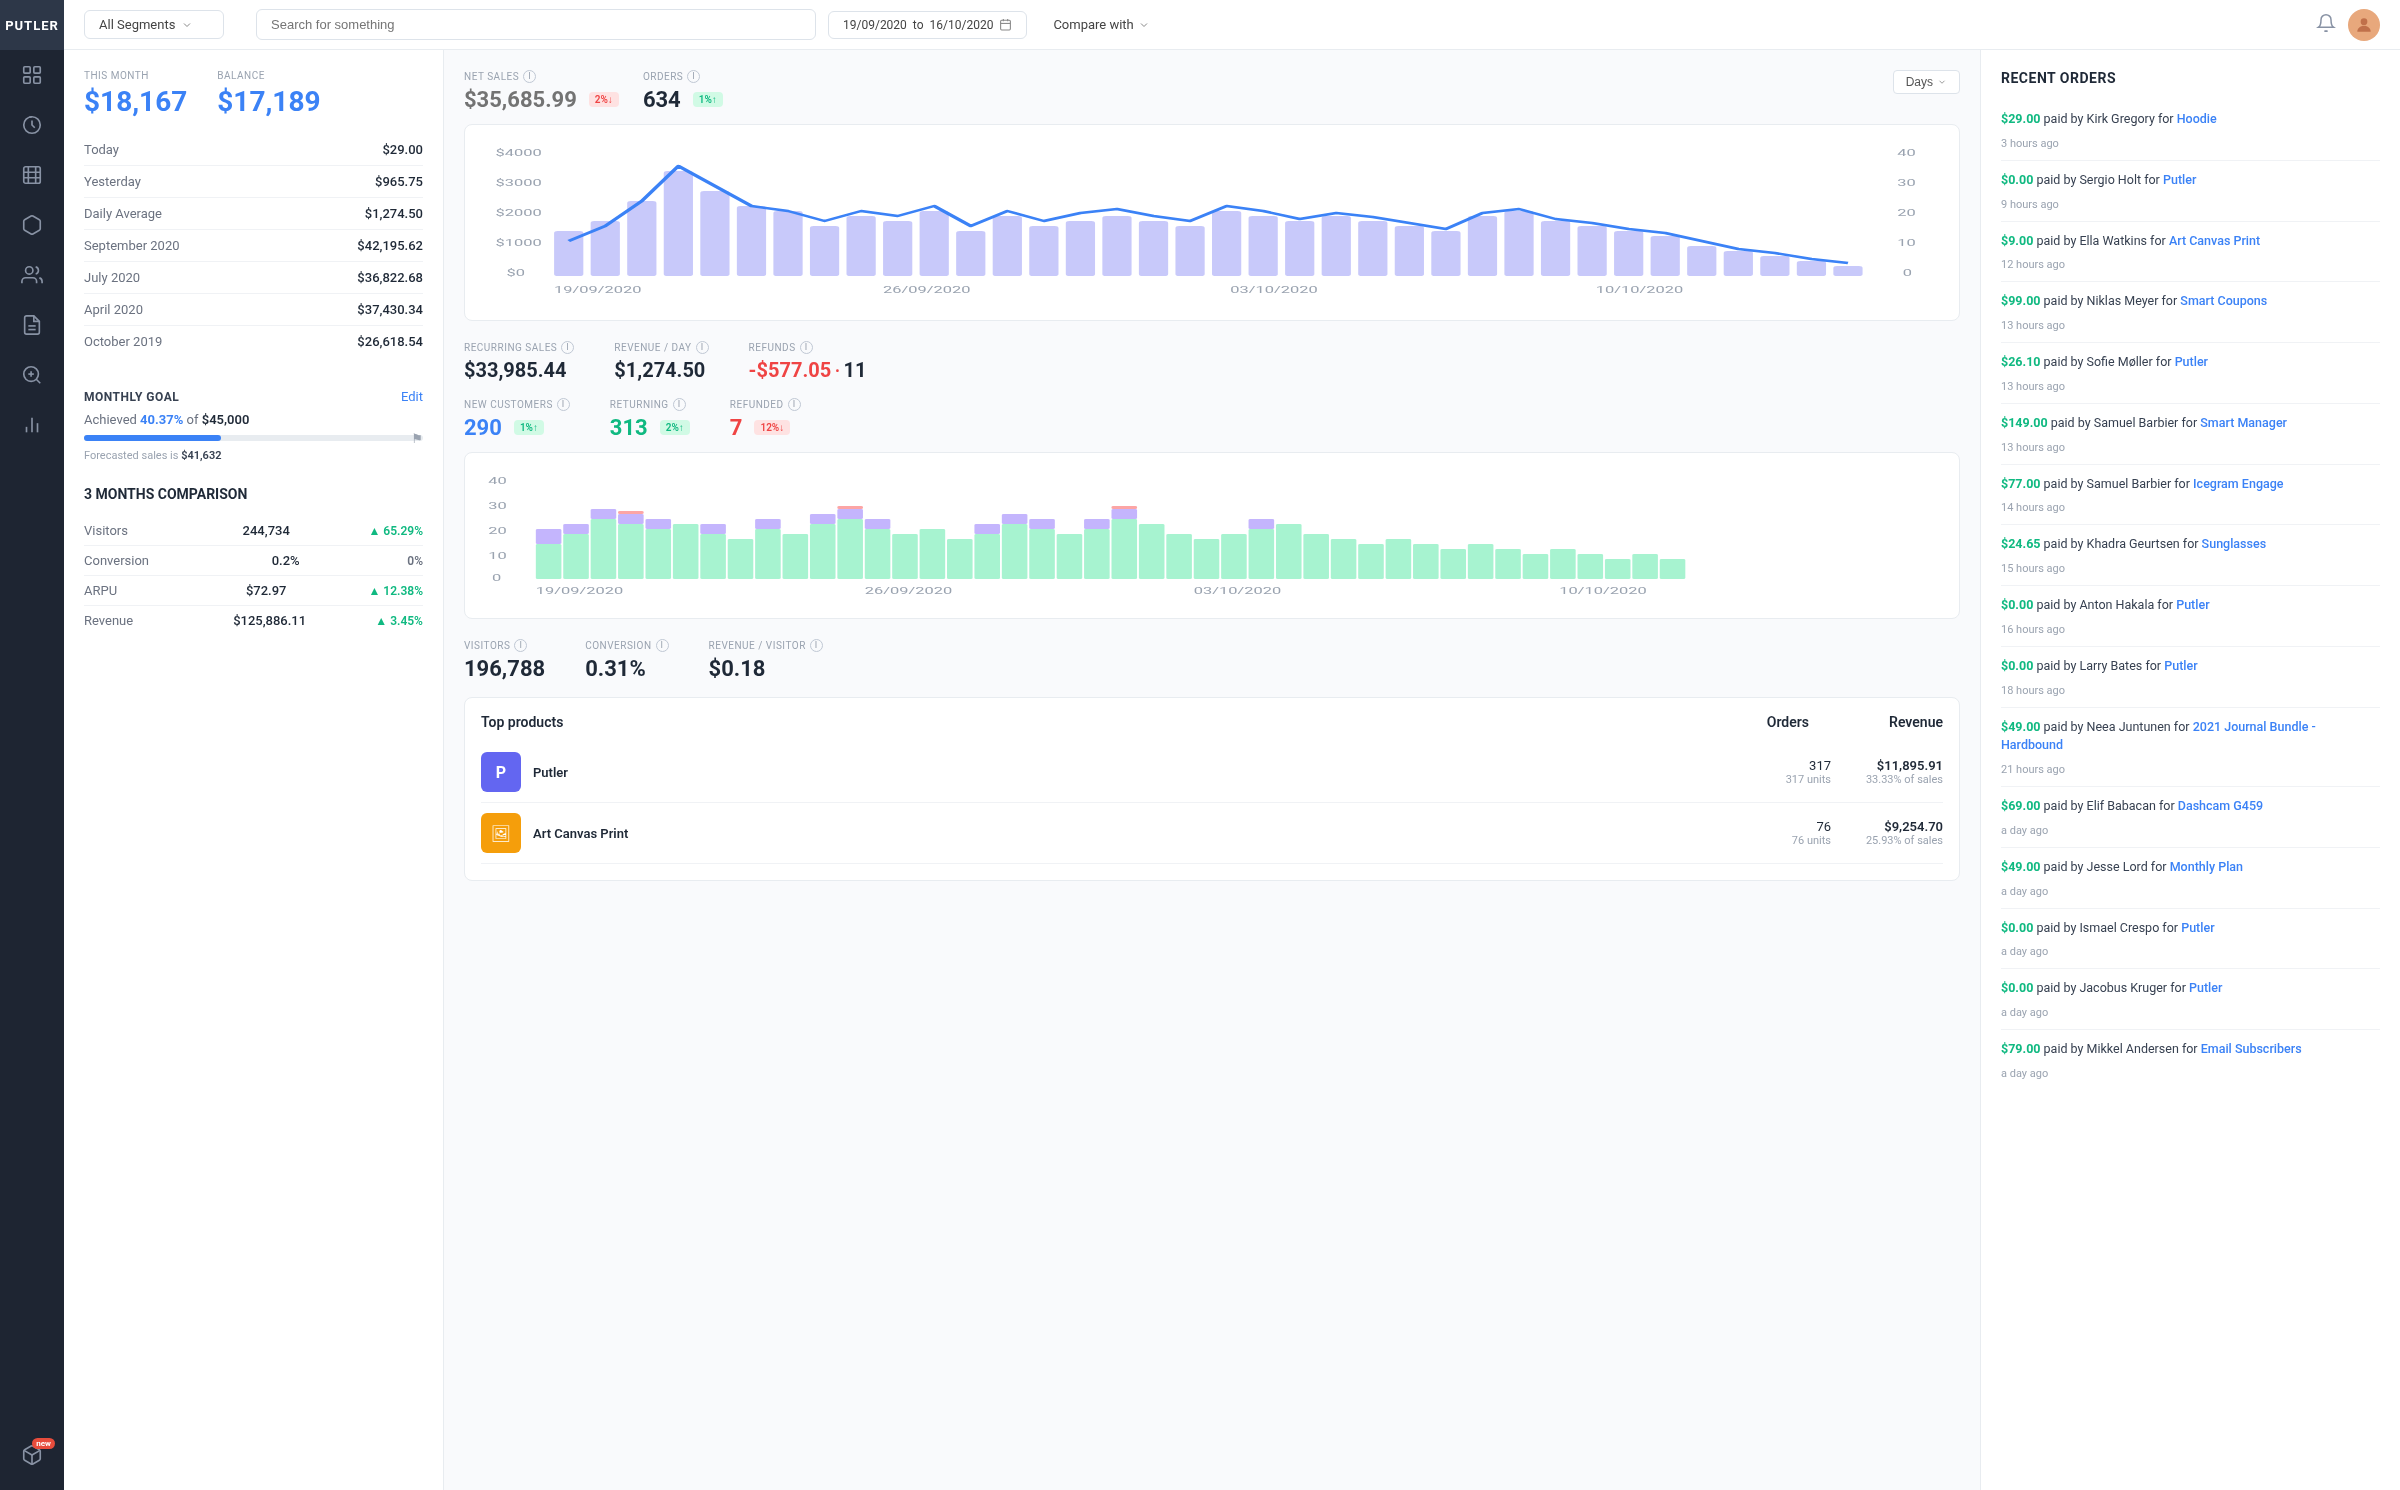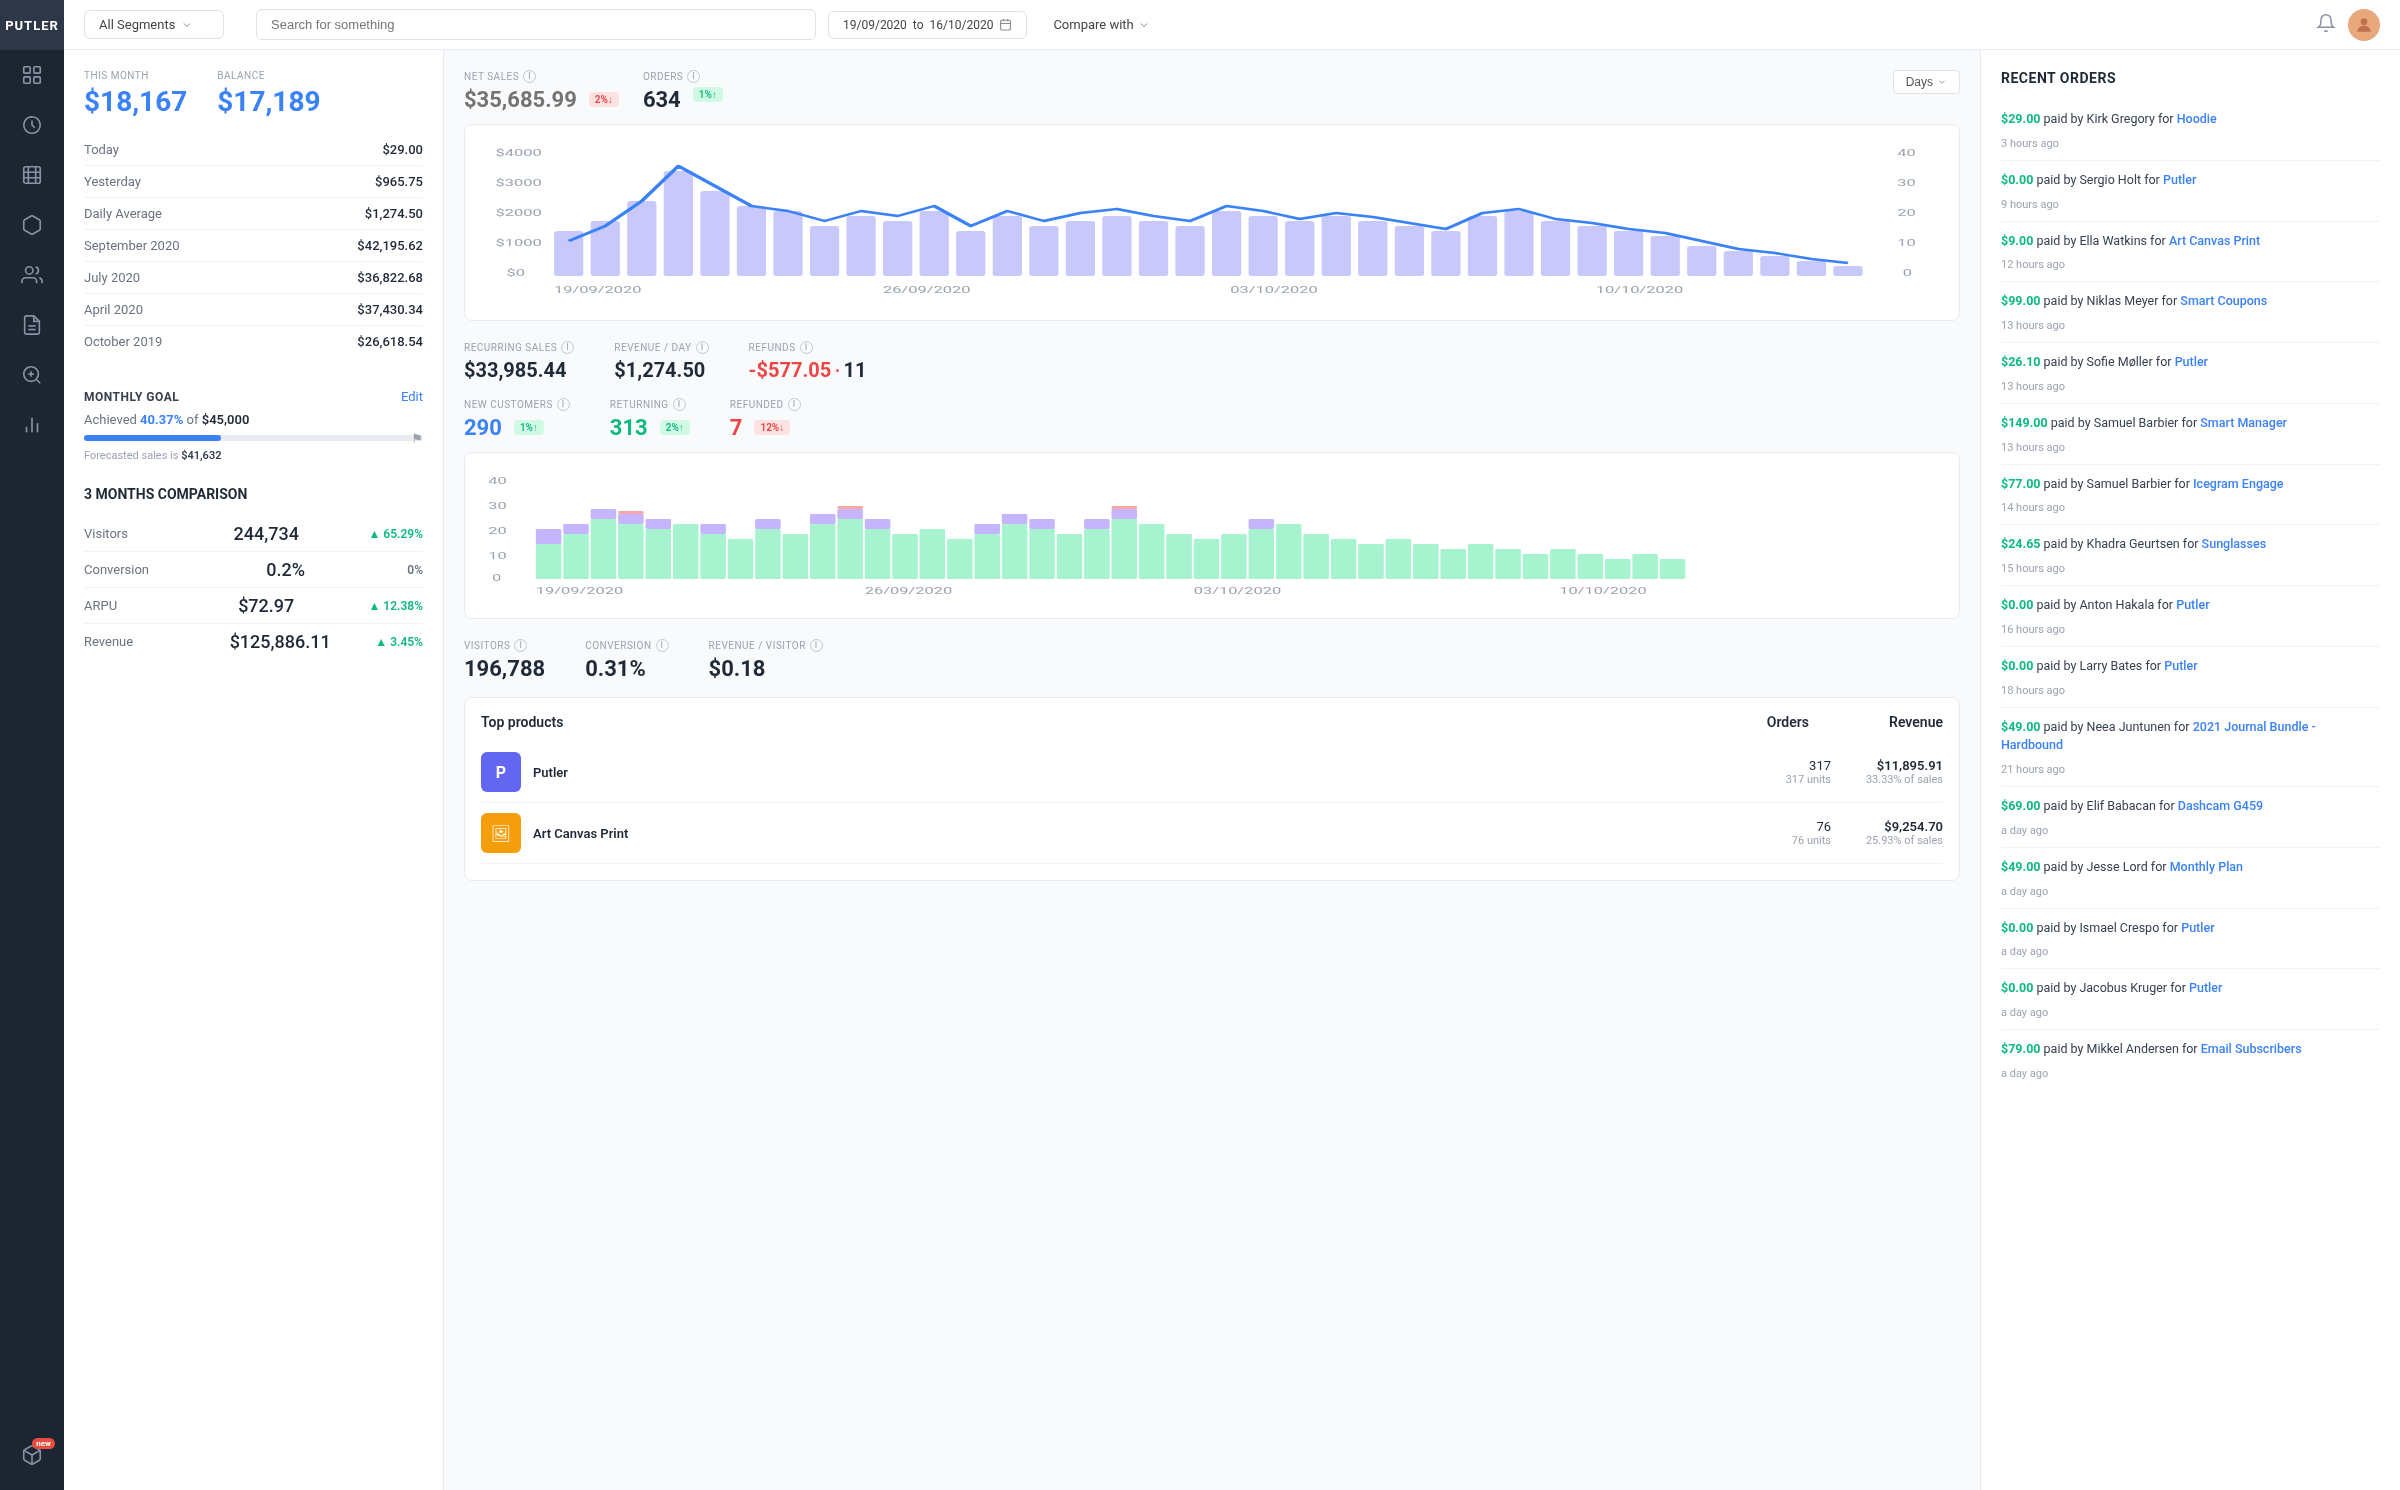--- a/index.html
+++ b/index.html
@@ -58,21 +58,21 @@
     .forecast-text { font-size: 11px; color: #9aa3b0; }
     .forecast-val { font-weight: 600; color: #374151; }
 
     
     .comparison-section { }
     .comparison-title { font-size: 14px; font-weight: 700; color: #1f2937; margin-bottom: 14px; }
     .comparison-table { width: 100%; }
     .comp-row { display: flex; justify-content: space-between; align-items: center; padding: 7px 0; border-bottom: 1px solid #f0f2f5; }
     .comp-row:last-child { border-bottom: none; }
     .comp-label { color: #6b7280; font-size: 13px; width: 80px; }
-    .comp-value { color: #1f2937; font-size: 18px; font-weight: 500; width: 80px; text-align: center; }
+    .comp-value { color: #1f2937; font-size: 13px; font-weight: 500; width: 80px; text-align: center; }
     .comp-change { font-size: 12px; font-weight: 600; }
     .comp-change.up { color: #10b981; }
     .comp-change.neutral { color: #6b7280; }
 
     
     .center-panel { flex: 1; padding: 20px; overflow-y: auto; background: #f9fafc; }
 
     
     .metrics-row { display: flex; gap: 30px; margin-bottom: 16px; align-items: flex-start; }
     .metric-item { }
@@ -362,21 +362,21 @@
             <div style="display:flex;align-items:center;gap:6px;">
               <span class="metric-value">$35,685.99</span>
               <span class="metric-badge badge-red">2%↓</span>
             </div>
           </div>
           <div class="metric-item">
             <div class="metric-label">
               <span>ORDERS</span>
               <span class="info-icon">i</span>
             </div>
-            <div style="display:flex;align-items:flex-start;gap:6px;">
+            <div style="display:flex;align-items:center;gap:6px;">
               <span class="metric-value dark">634</span>
               <span class="metric-badge badge-green">1%↑</span>
             </div>
           </div>
         </div>
         <button class="days-btn">
           <span>Days</span>
           <svg width="10" height="10" viewBox="0 0 24 24" fill="none" stroke="#888" stroke-width="2">
               <polyline points="6 9 12 15 18 9"></polyline>
             </svg>

